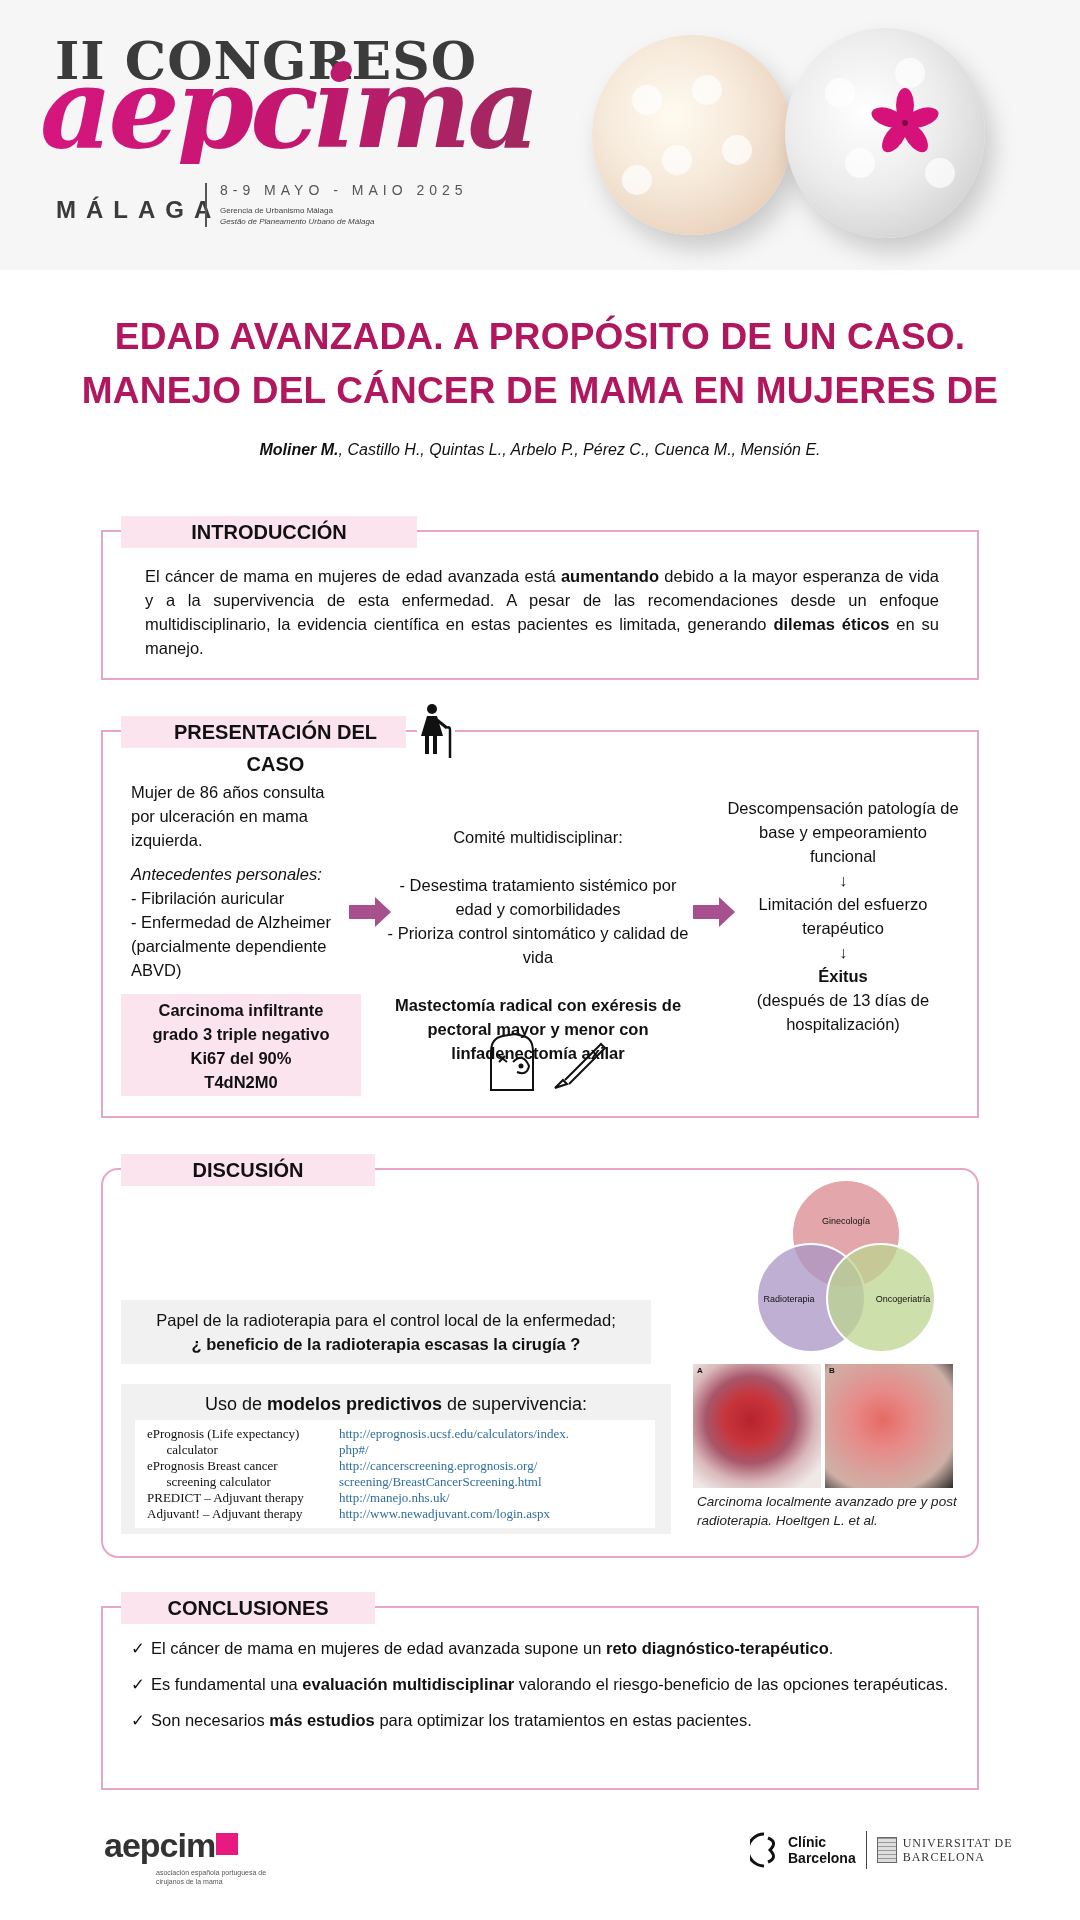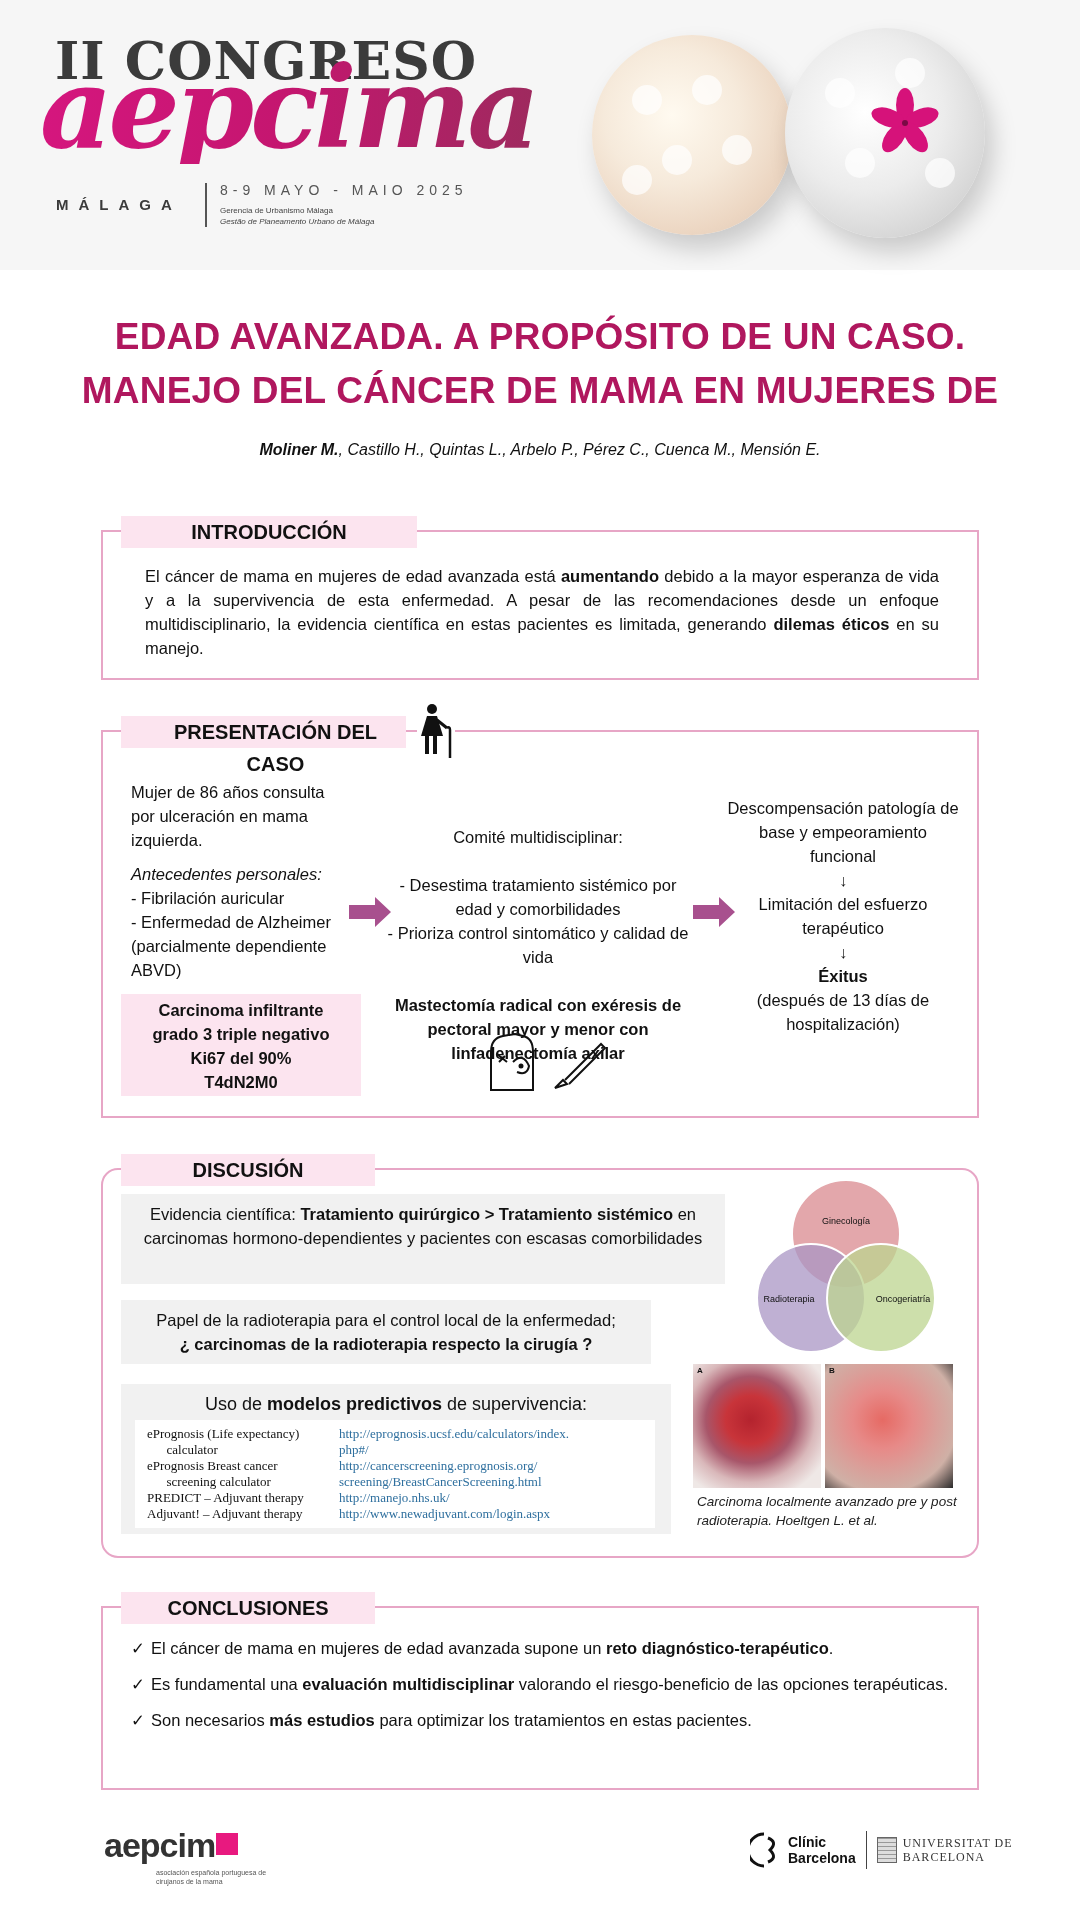--- a/index.html
+++ b/index.html
@@ -4,21 +4,21 @@
 <style>
   * { box-sizing: border-box; margin: 0; padding: 0; }
   html, body { width: 1080px; height: 1920px; background: #ffffff; overflow: hidden; }
   body { font-family: "Liberation Sans", sans-serif; color: #111; position: relative; }
 
   
   .banner { position: absolute; left: 0; top: 0; width: 1080px; height: 270px; background: #f6f6f6; }
   .logo-congreso { position: absolute; left: 55px; top: 30px; font-family: "DejaVu Serif", serif; font-weight: bold; font-size: 52px; color: #3b3b3b; letter-spacing: 1px; }
   .logo-aepcima { position: absolute; left: 40px; top: 52px; font-family: "DejaVu Serif", serif; font-style: italic; font-weight: bold; font-size: 112px; letter-spacing: -4px;
     background: linear-gradient(90deg, #d5167e 0%, #c4166f 50%, #9e2a5e 100%); -webkit-background-clip: text; background-clip: text; color: transparent; line-height: 1; }
-  .logo-malaga { position: absolute; left: 56px; top: 196px; font-size: 15px; font-weight: bold; letter-spacing: 10px; color: #3b3b3b; }
+  .logo-malaga { position: absolute; left: 56px; top: 196px; font-size: 24px; font-weight: bold; letter-spacing: 10px; color: #3b3b3b; }
   .logo-sep { position: absolute; left: 205px; top: 183px; width: 2px; height: 44px; background: #555; }
   .logo-dates { position: absolute; left: 220px; top: 182px; font-size: 14px; letter-spacing: 5px; color: #555; }
   .logo-sponsor1 { position: absolute; left: 220px; top: 206px; font-size: 8px; color: #444; }
   .logo-sponsor2 { position: absolute; left: 220px; top: 217px; font-size: 8px; color: #444; font-style: italic; }
 
   .flower-ball { position: absolute; border-radius: 50%; }
   .ball-left { left: 592px; top: 35px; width: 200px; height: 200px;
     background: radial-gradient(circle at 40% 40%, #fffaf0 0%, #f6eadb 40%, #ecd6c2 70%, #d9c2b0 100%);
     box-shadow: 8px 14px 24px rgba(0,0,0,0.18); }
   .ball-right { left: 785px; top: 28px; width: 200px; height: 210px;
@@ -203,26 +203,23 @@
     <div>Limitación del esfuerzo terapéutico</div>
     <div>↓</div>
     <div style="font-weight:bold">Éxitus</div>
     <div>(después de 13 días de hospitalización)</div>
   </div>
 </div>
 
 <div class="section disc">
   <div class="sec-head">DISCUSIÓN</div>
 
-  <div class="grey-box gb1">
-    <span>Evidencia científica: </span><b>Tratamiento quirúrgico &gt; Tratamiento sistémico</b><span> en carcinomas hormono-dependientes y pacientes con escasas comorbilidades</span>
-  </div>
   <div class="grey-box gb2">
     <div>Papel de la radioterapia para el control local de la enfermedad;</div>
-    <b>¿ carcinomas de la radioterapia respecto la cirugía ?</b>
+    <b>¿ beneficio de la radioterapia escasas la cirugía ?</b>
   </div>
   <div class="grey-box gb3">
     <div style="font-size:18px"><span>Uso de </span><b>modelos predictivos</b><span> de supervivencia:</span></div>
     <div class="pred-table">
       <div class="pred-row">
           <span class="pred-name" style="white-space:pre">ePrognosis (Life expectancy)</span>
           <span class="pred-url">http://eprognosis.ucsf.edu/calculators/index.</span>
         </div>
       <div class="pred-row">
           <span class="pred-name" style="white-space:pre">      calculator</span>

